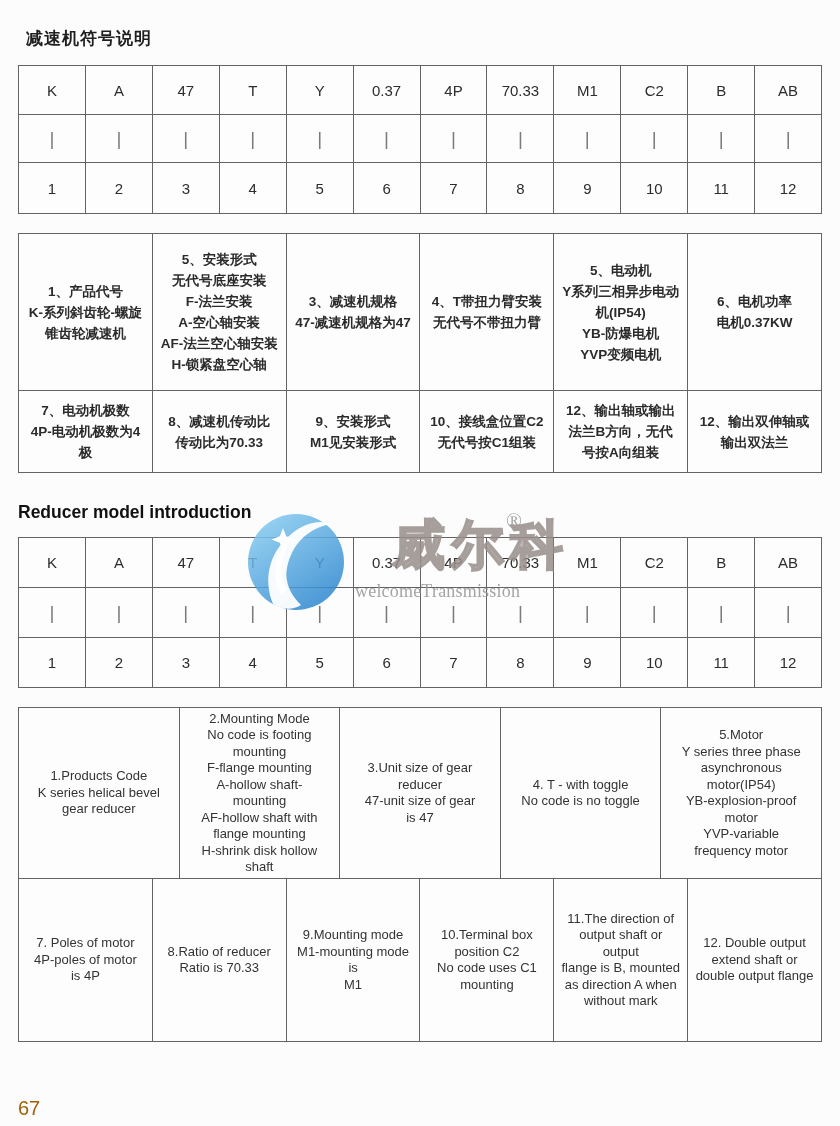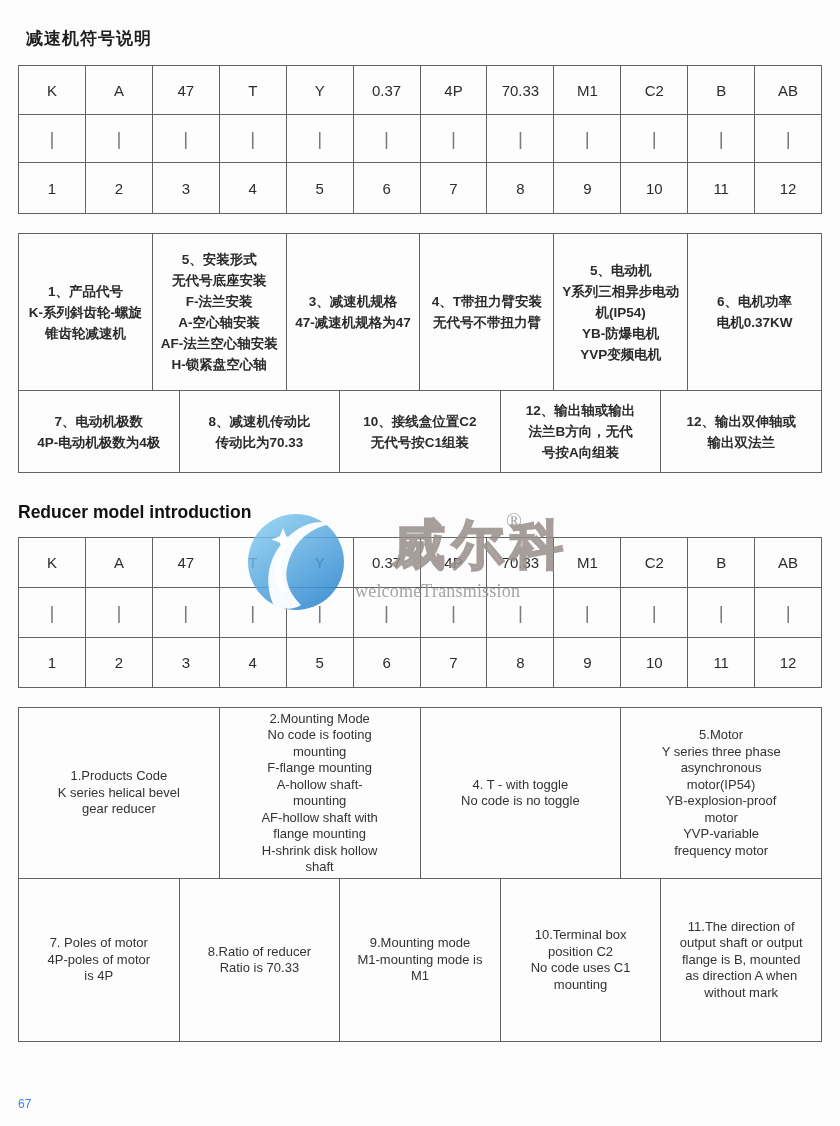--- a/index.html
+++ b/index.html
@@ -70,21 +70,21 @@
     font-size:21px;color:#9a9a9a;opacity:.9;font-family:"Liberation Serif","DejaVu Serif",serif;
   }
   #wm-sub{
     left:355px;top:581px;
     font-size:18px;color:#9b9b9b;opacity:.9;
     font-family:"Liberation Serif","DejaVu Serif",serif;letter-spacing:.2px;
   }
   
   .page-num{
     position:absolute;left:18px;top:1097px;
-    font-size:12px;color:#3b82f6;
+    font-size:20px;color:#a16207;
   }
 </style>
 </head>
 <body>
 
 <div class="page">
 
   <div class="cn-title">减速机符号说明</div>
 
   <div class="tbl" id="cn-code">
@@ -153,20 +153,22 @@
 YB-防爆电机
 YVP变频电机</div>
       <div class="cell desc-cell">6、电机功率
 电机0.37KW</div>
     </div>
     <div class="row r2">
       <div class="cell desc-cell">7、电动机极数
 4P-电动机极数为4极</div>
       <div class="cell desc-cell">8、减速机传动比
 传动比为70.33</div>
+      <div class="cell desc-cell">9、安装形式
+M1见安装形式</div>
       <div class="cell desc-cell">10、接线盒位置C2
 无代号按C1组装</div>
       <div class="cell desc-cell">12、输出轴或输出
 法兰B方向，无代
 号按A向组装</div>
       <div class="cell desc-cell">12、输出双伸轴或
 输出双法兰</div>
     </div>
   </div>
 
@@ -225,20 +227,24 @@
       <div class="cell desc-cell">2.Mounting Mode
 No code is footing
 mounting
 F-flange mounting
 A-hollow shaft-
 mounting
 AF-hollow shaft with
 flange mounting
 H-shrink disk hollow
 shaft</div>
+      <div class="cell desc-cell">3.Unit size of gear
+reducer
+47-unit size of gear
+is 47</div>
       <div class="cell desc-cell">4. T - with toggle
 No code is no toggle</div>
       <div class="cell desc-cell">5.Motor
 Y series three phase
 asynchronous
 motor(IP54)
 YB-explosion-proof
 motor
 YVP-variable
 frequency motor</div>
@@ -254,20 +260,23 @@
 M1</div>
       <div class="cell desc-cell">10.Terminal box
 position C2
 No code uses C1
 mounting</div>
       <div class="cell desc-cell">11.The direction of
 output shaft or output
 flange is B, mounted
 as direction A when
 without mark</div>
+      <div class="cell desc-cell">12. Double output
+extend shaft or
+double output flange</div>
     </div>
   </div>
 
   <div class="wm" id="wm-logo">
     <svg width="101" height="114" viewBox="0 0 101 114" xmlns="http://www.w3.org/2000/svg">
       <defs>
         <linearGradient id="lgBlue" x1="0" y1="0" x2="0.7" y2="1">
           <stop offset="0" stop-color="#8fd2f3"></stop>
           <stop offset="1" stop-color="#2b86cf"></stop>
         </linearGradient>

